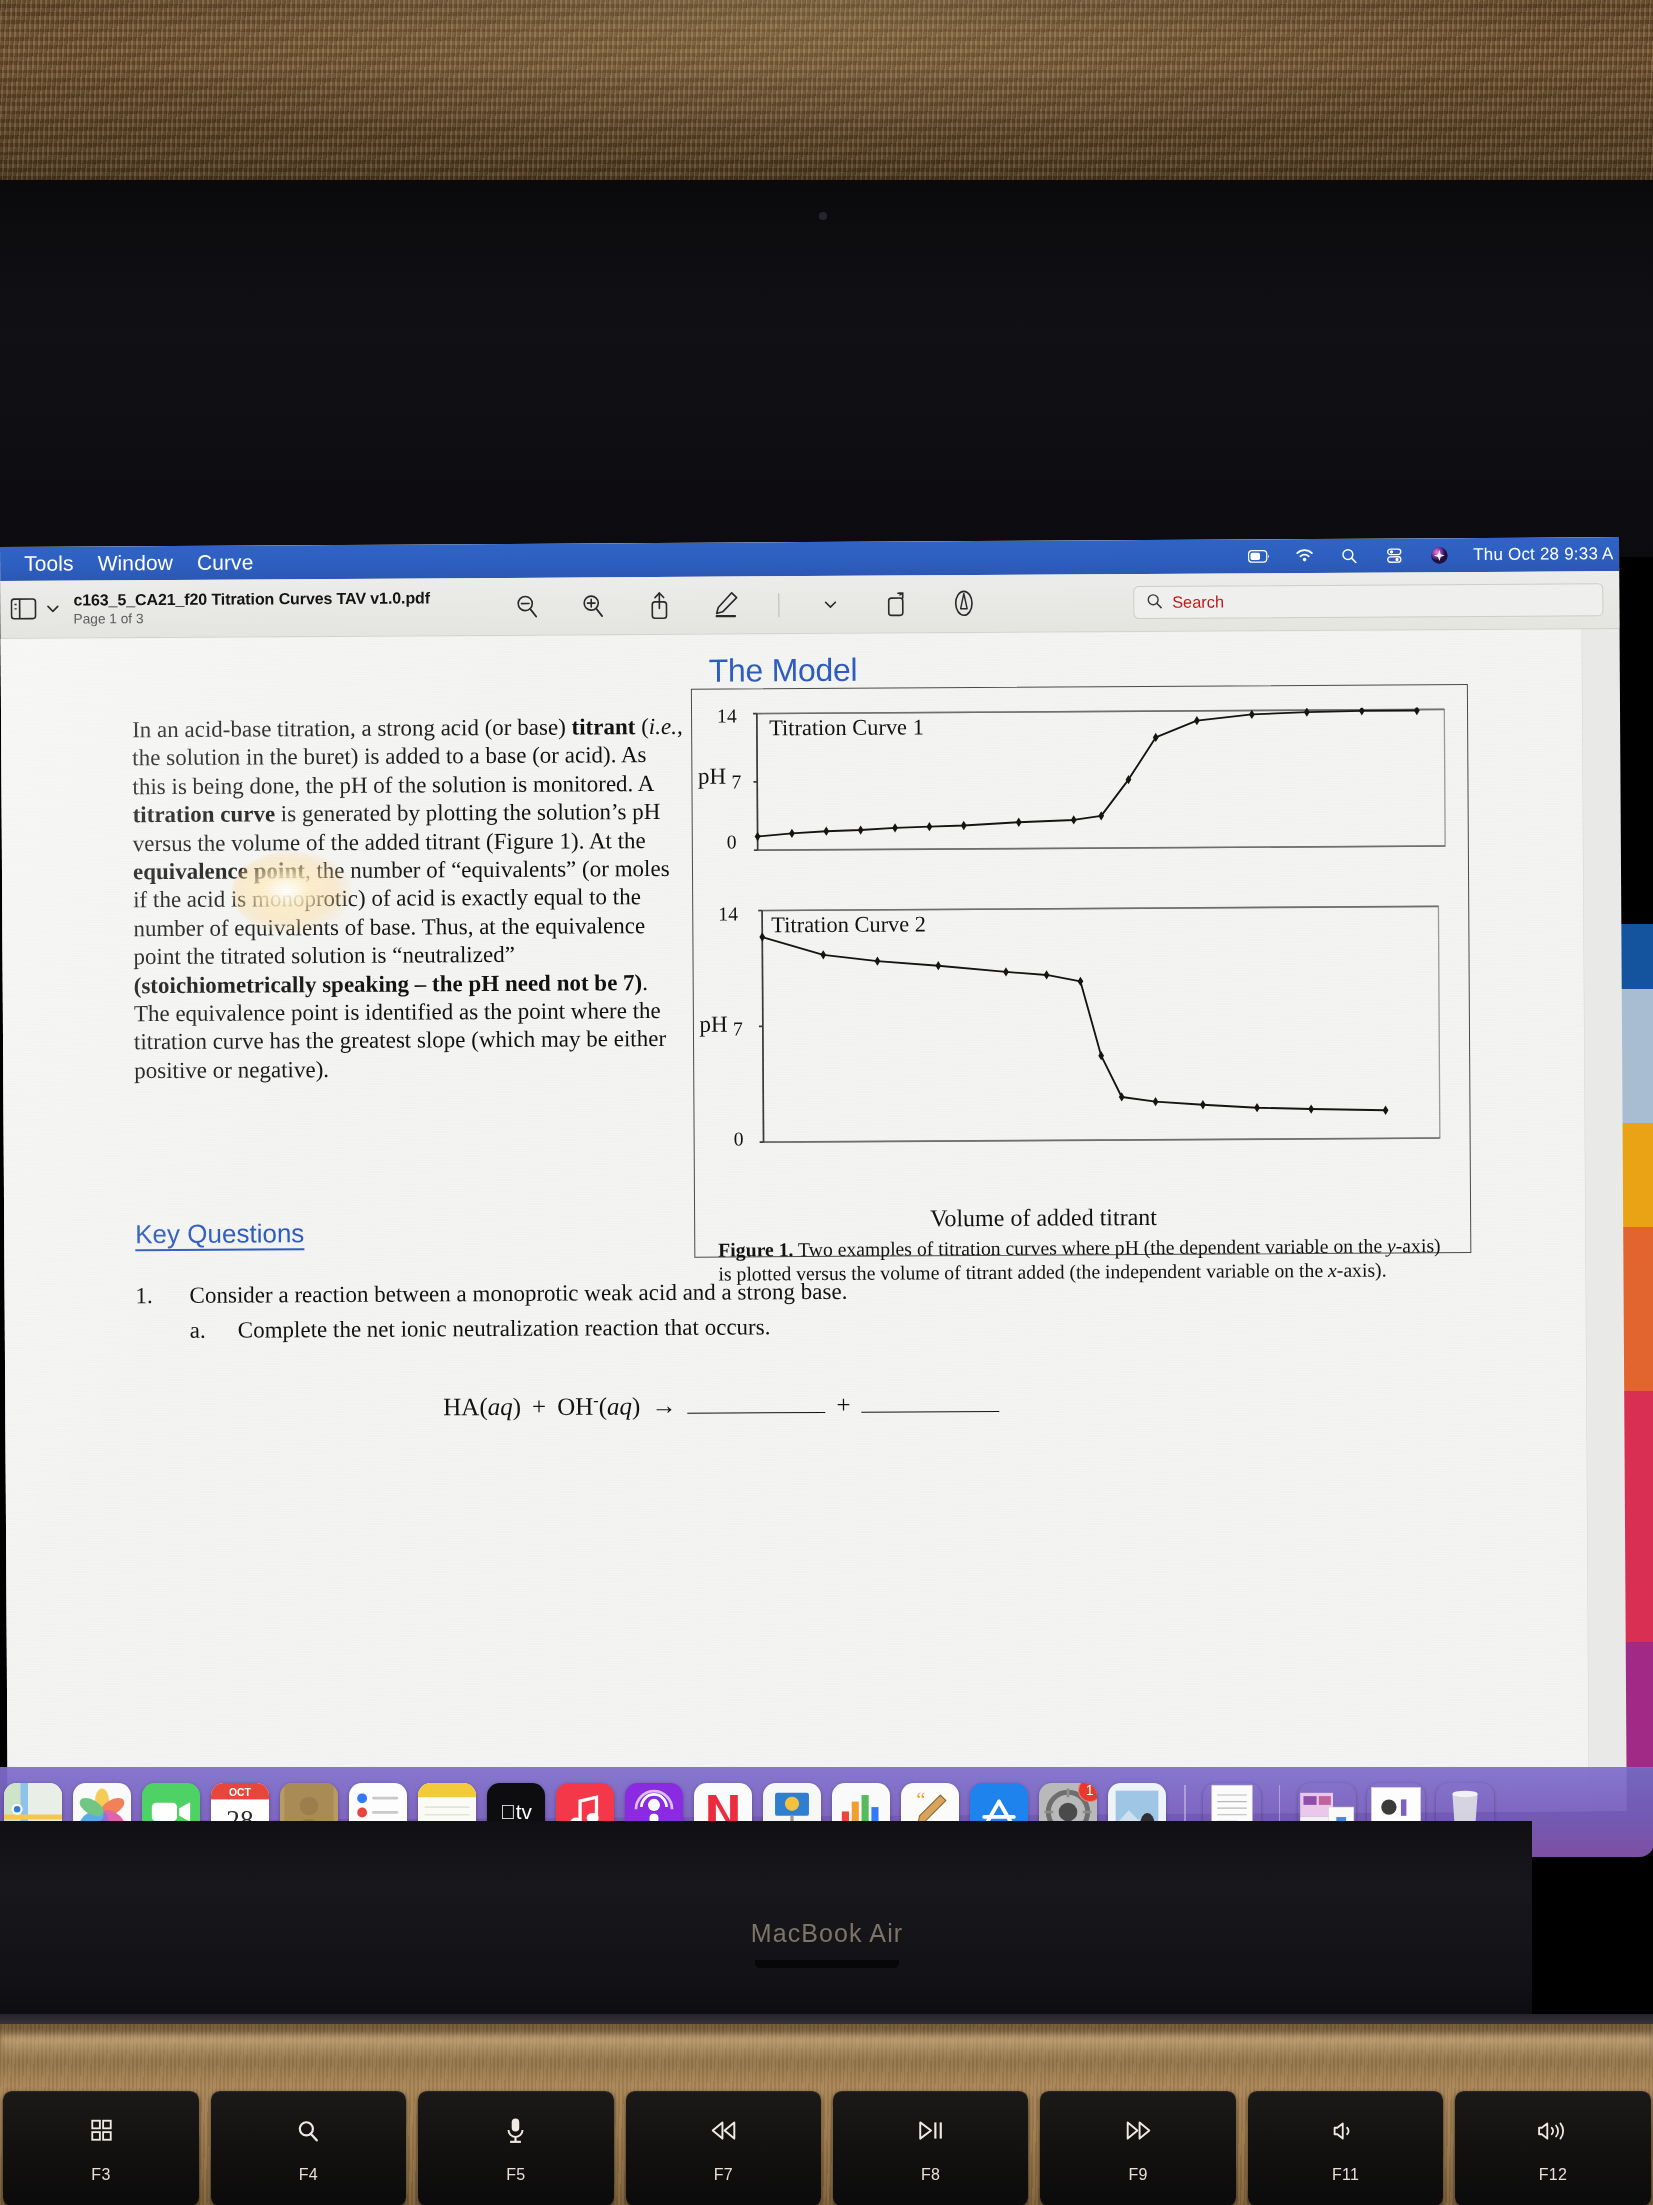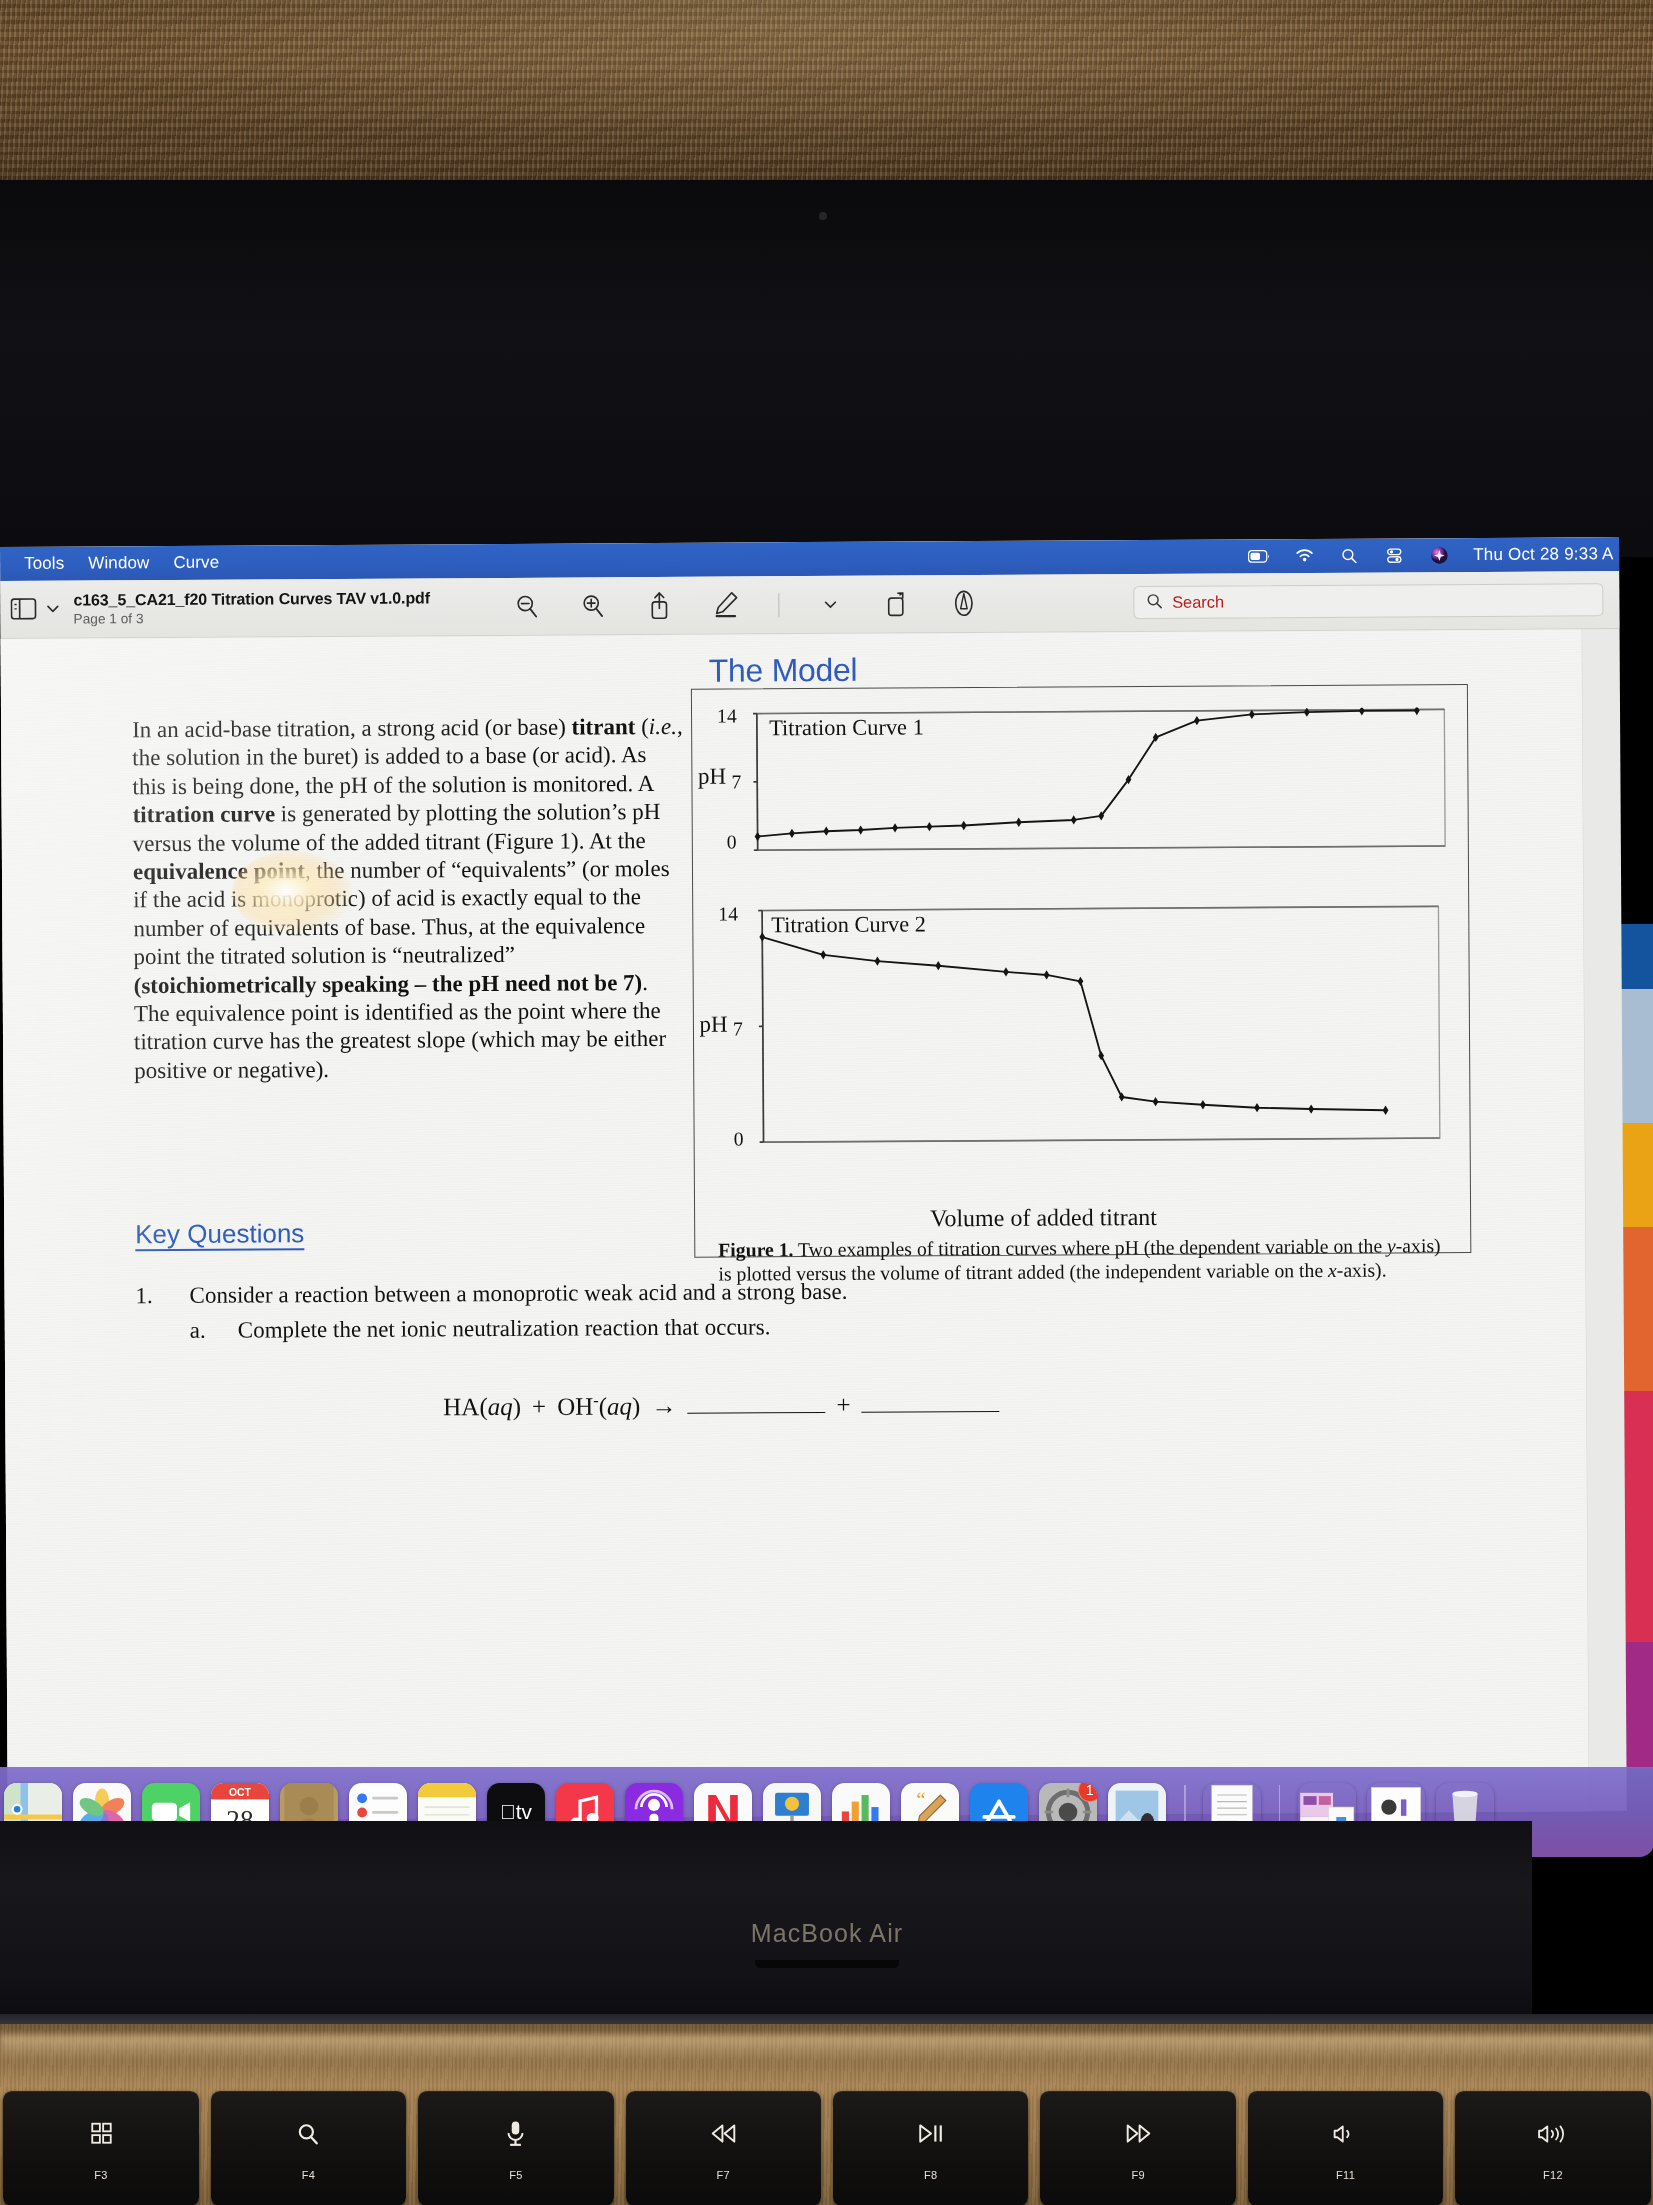--- a/index.html
+++ b/index.html
@@ -36,21 +36,21 @@
     background:#e9e9e7; overflow:hidden;
     transform: rotate(-0.35deg); transform-origin: 0 0;
   }
 
   
   .menubar {
     position:absolute; left:0; top:0; width:1619px; height:34px;
     background:linear-gradient(180deg,#2f63c4 0%, #2d5fc0 55%, #2c57b4 100%);
     color:#fff; display:flex; align-items:center;
   }
-  .menubar .mi { font-size:17px; margin-left:24px; letter-spacing:0.1px; }
+  .menubar .mi { font-size:21px; margin-left:24px; letter-spacing:0.1px; }
   .menubar .right { margin-left:auto; display:flex; align-items:center; gap:23px; padding-right:5.5px; }
   .mb-clock { font-size:17px; font-weight:500; letter-spacing:0.2px; white-space:nowrap; }
   .sys-ico { width:22px; height:16.4px; display:flex; align-items:center; justify-content:center; }
   .sys-ico svg { display:block; }
 
   
   .toolbar {
     position:absolute; left:0; top:34px; width:1619px; height:58px;
     background:linear-gradient(180deg,#ececea 0%, #e4e4e1 100%);
     border-bottom:0.5px solid #cfcfcc;
@@ -211,21 +211,21 @@
     filter:blur(3.3px);
   }
   .fkeys { position:absolute; left:0; top:67px; width:1654px; display:flex; gap:12px; padding:0 3.3px; }
   .fkey {
     flex:1 1 0; height:115px; border-radius:8.8px;
     background:linear-gradient(180deg,#1c1a19 0%, #131211 45%, #0c0b0b 100%);
     box-shadow: 0 2.7px 4.9px rgba(0,0,0,.55), inset 0 1.1px 1.1px rgba(255,255,255,.07);
     position:relative; display:flex; flex-direction:column; align-items:center; justify-content:center;
   }
   .fkey .glyph { color:#efeae2; font-size:28.4px; line-height:1; height:34px; display:flex; align-items:center; }
-  .fkey .flabel { color:#e6e0d6; font-size:11px; margin-top:18px; letter-spacing:0.3px; }
+  .fkey .flabel { color:#e6e0d6; font-size:16px; margin-top:18px; letter-spacing:0.3px; }
 </style>
 </head>
 <body>
 
 <div id="scene">
 
   <div class="wood-top"></div>
   <div class="bezel-band">
     <div class="bezel-cam"></div>
   </div>

